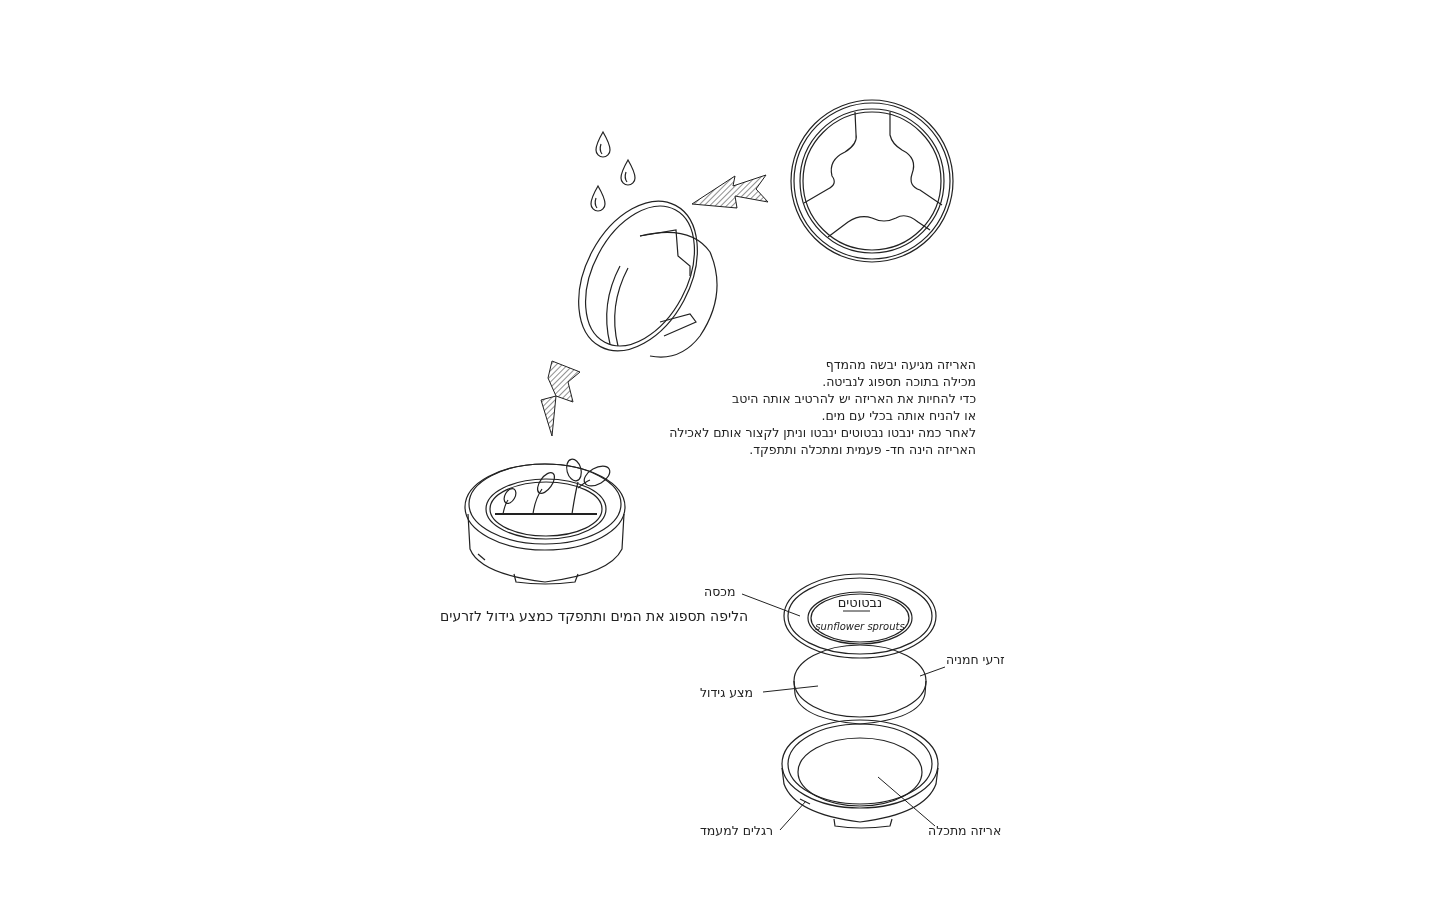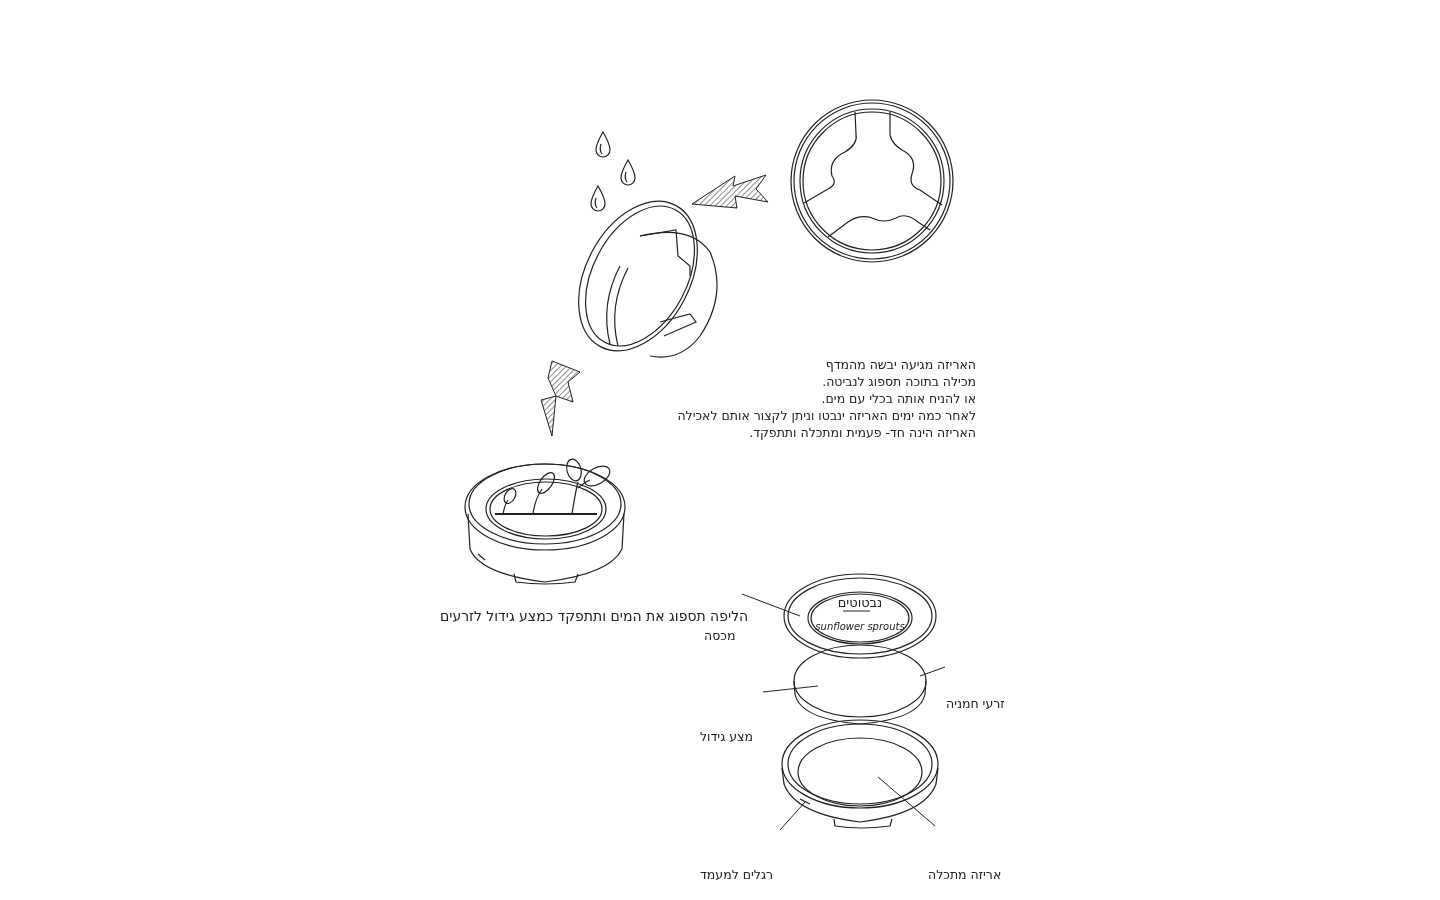--- a/index.html
+++ b/index.html
@@ -1,20 +1,20 @@
 <!DOCTYPE html>
 <html><head>
 <meta charset="utf-8">
 <style>
   html, body { margin:0; padding:0; background:#ffffff; }
   body { width:1440px; height:900px; position:relative; overflow:hidden; font-family:"DejaVu Sans", sans-serif; color:#222; }
   .canvas { position:absolute; left:0; top:4px; width:1440px; height:900px; }
   svg.drawing { position:absolute; left:0; top:0; }
   .text-block { position:absolute; direction:rtl; text-align:right; font-size:12.5px; line-height:17px; color:#222; }
-  .label { position:absolute; direction:rtl; font-size:12.5px; color:#222; white-space:nowrap;margin-top:44px; }
+  .label { position:absolute; direction:rtl; font-size:12.5px; color:#222; white-space:nowrap; }
   .caption { position:absolute; direction:rtl; font-size:14px; color:#222; white-space:nowrap; }
   .lid-text { position:absolute; text-align:center; color:#222; white-space:nowrap; }
 </style>
 </head>
 <body>
 
 <div class="canvas">
 
   <svg class="drawing" width="1440" height="900" viewBox="0 0 1440 900">
     <defs>
@@ -105,22 +105,23 @@
       <line x1="945" y1="663" x2="920" y2="672" stroke-width="1"></line>
       <line x1="763" y1="688" x2="818" y2="682" stroke-width="1"></line>
       <line x1="780" y1="826" x2="806" y2="797" stroke-width="1"></line>
       <line x1="935" y1="822" x2="878" y2="773" stroke-width="1"></line>
     </g>
   </svg>
 
   <div class="text-block" style="right:464px; top:352px; width:320px;">
     <div>האריזה מגיעה יבשה מהמדף</div>
     <div>מכילה בתוכה תספוג לנביטה.</div>
+    <div>כדי להחיות את האריזה יש להרטיב אותה היטב</div>
     <div>או להניח אותה בכלי עם מים.</div>
-    <div>לאחר כמה ימים האריזה ינבטו וניתן לקצור אותם לאכילה</div>
+    <div>לאחר כמה ינבטו נבטוטים ינבטו וניתן לקצור אותם לאכילה</div>
     <div>האריזה הינה חד- פעמית ומתכלה ותתפקד.</div>
   </div>
 
   <div class="caption" style="left:440px; top:604px;">הליפה תספוג את המים ותתפקד כמצע גידול לזרעים</div>
 
   <div class="lid-text" style="left:830px; top:591px; width:60px; font-size:13px; direction:rtl;text-align:center;">נבטוטים</div>
   <div class="lid-text" style="left:810px; top:617px; width:100px; font-size:10px;font-style:italic;">sunflower sprouts</div>
 
   <div class="label" style="left:704px; top:580px;">מכסה</div>
   <div class="label" style="left:946px; top:648px;text-align:center;">זרעי חמניה</div>

